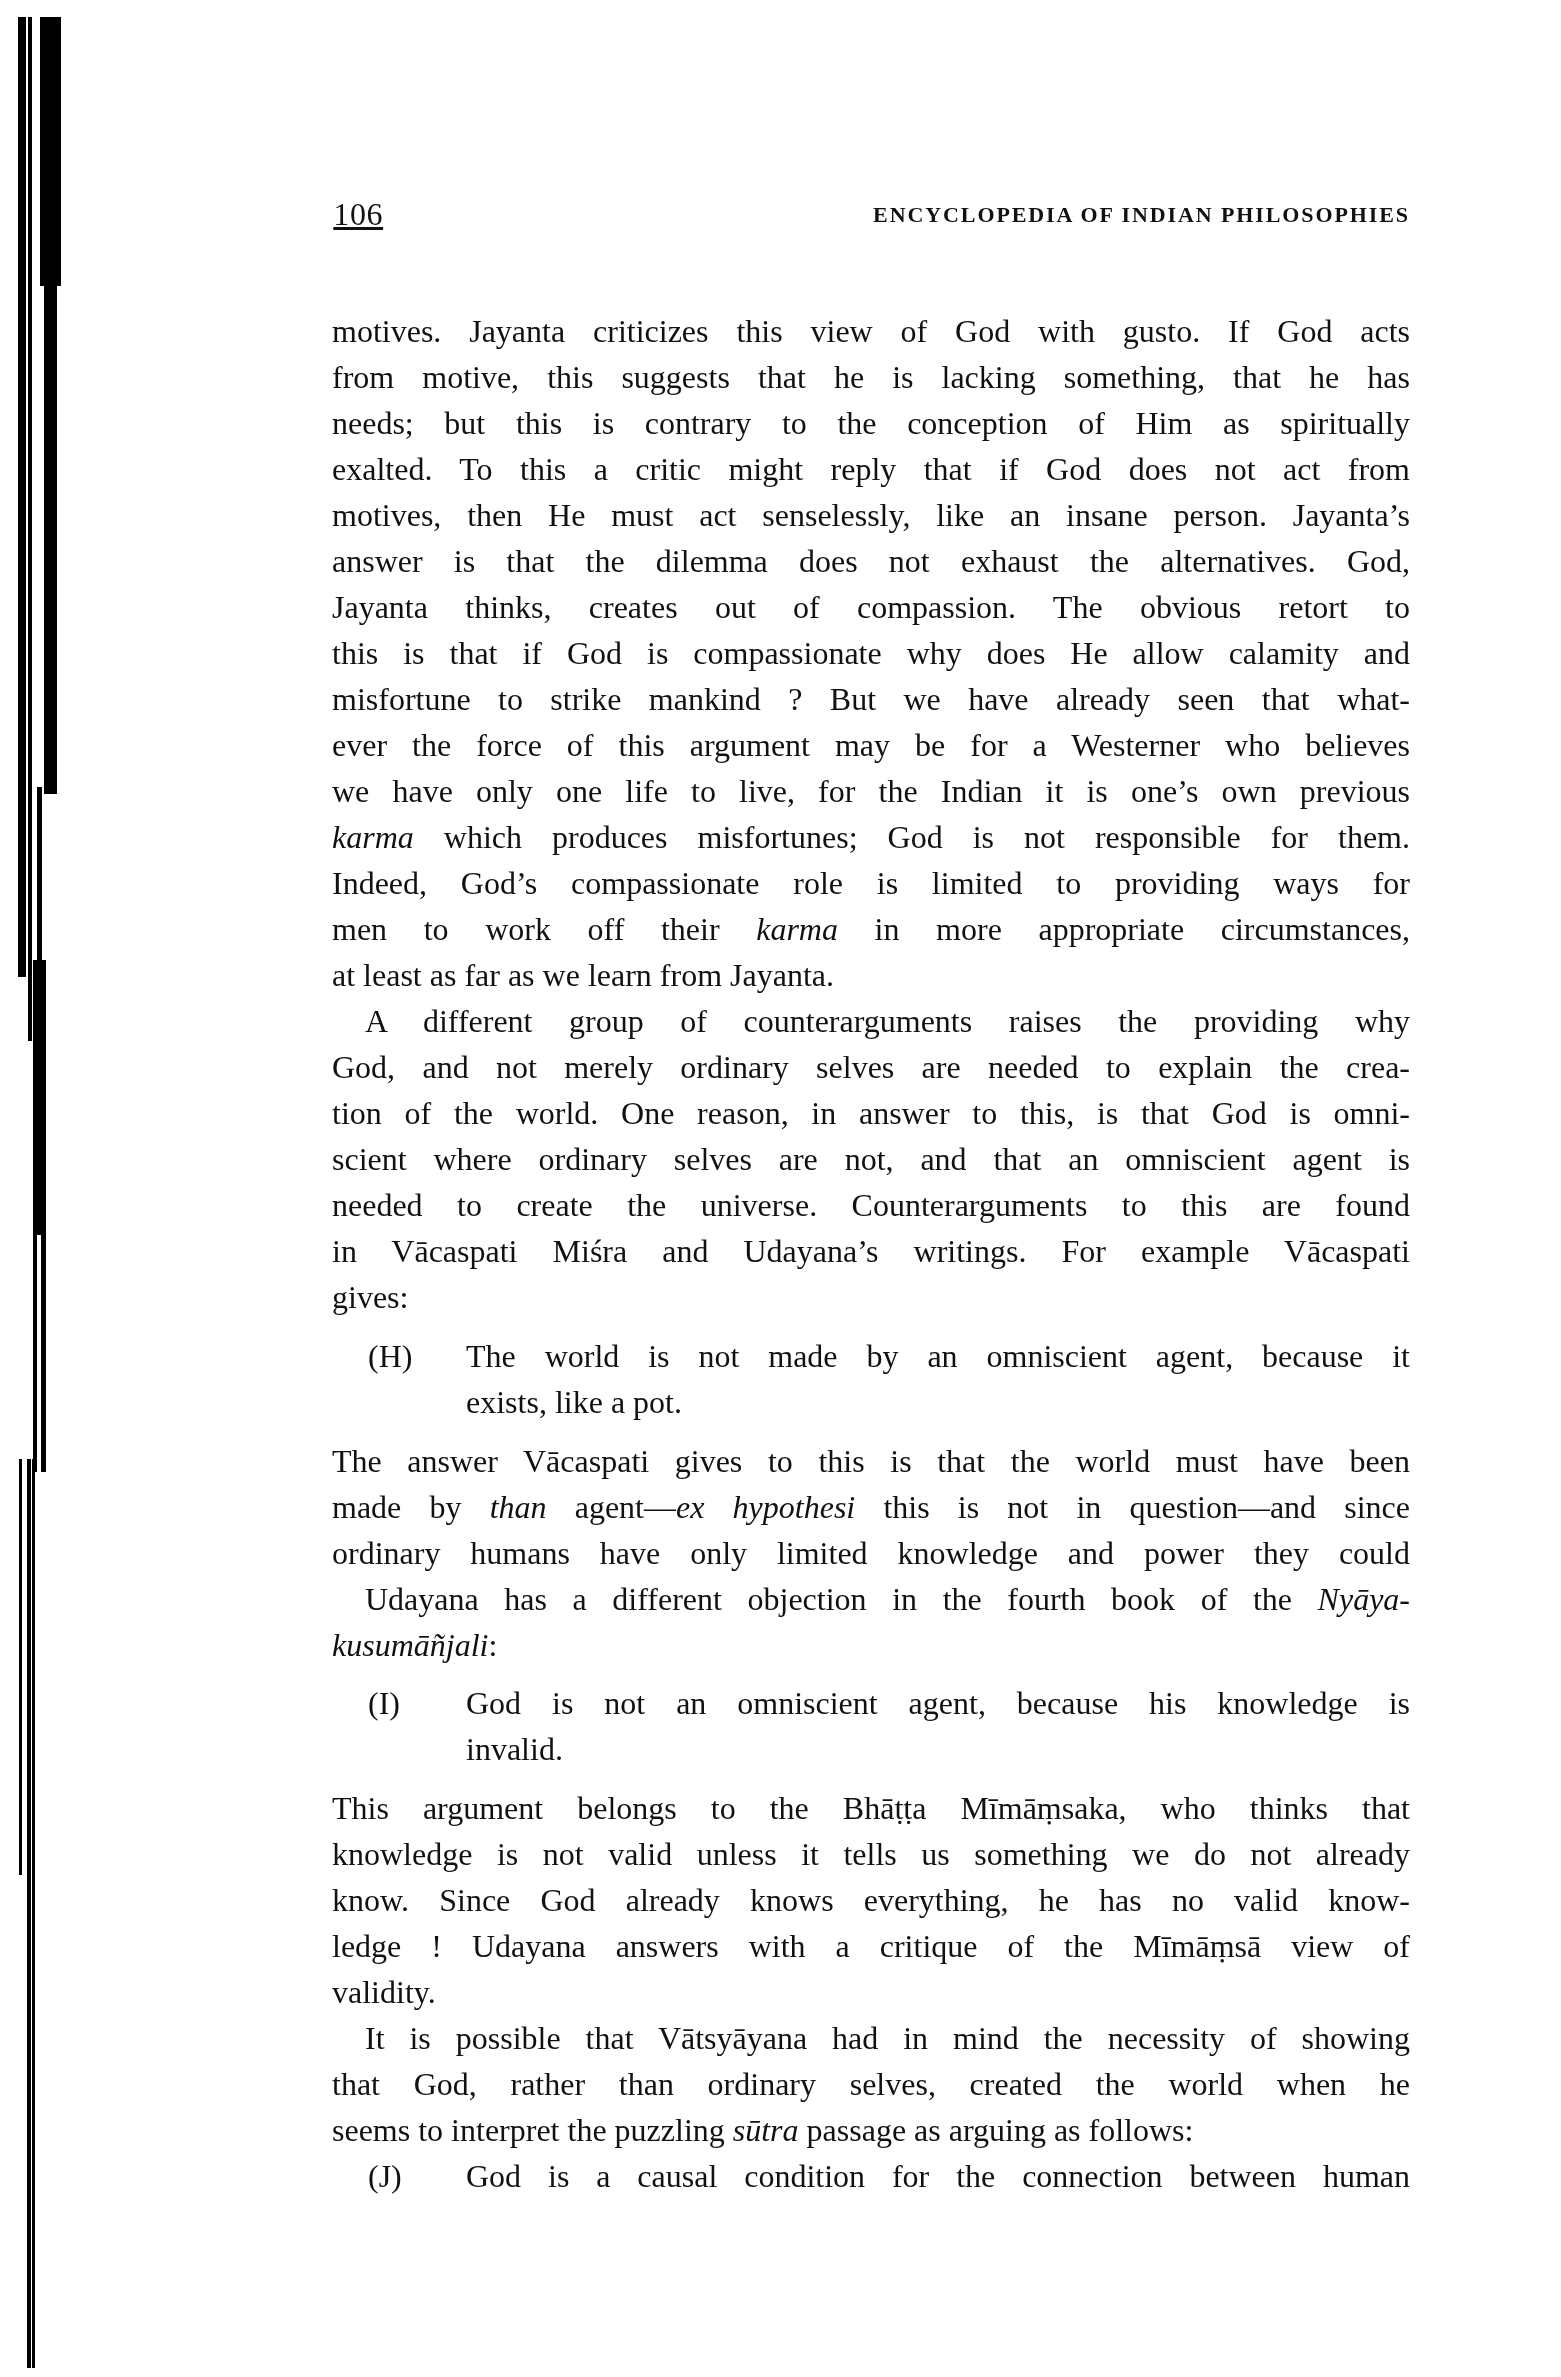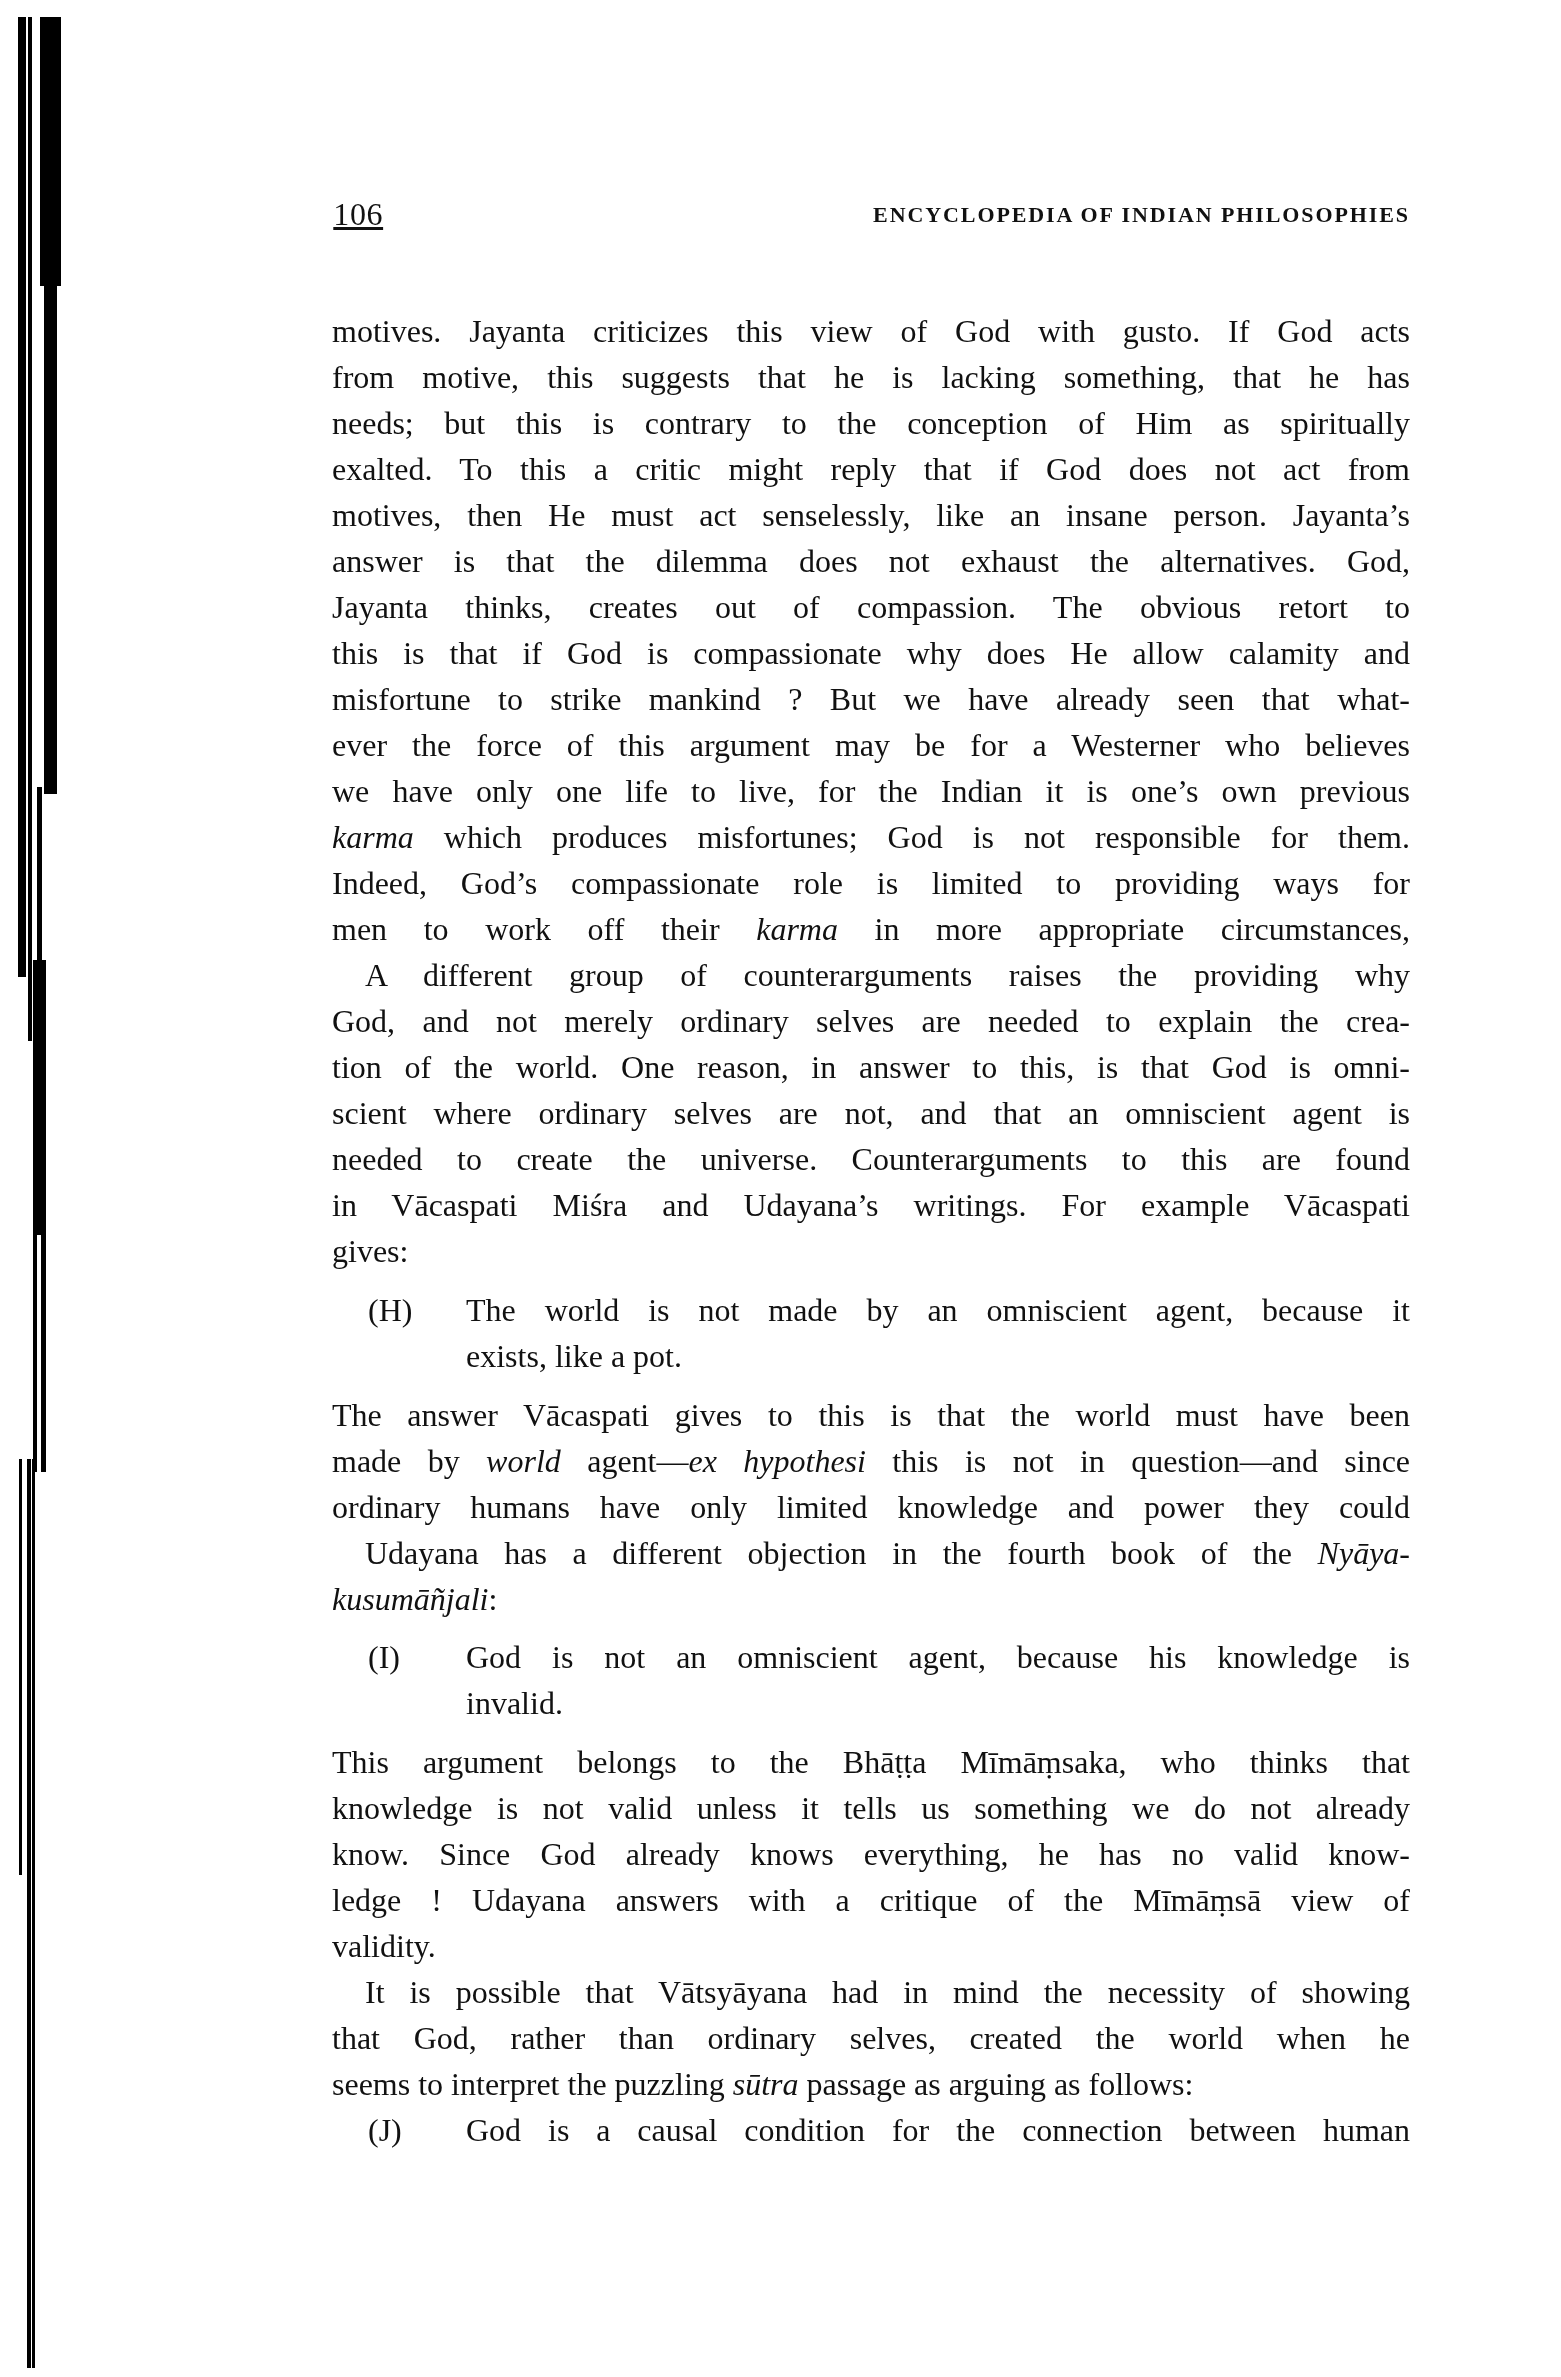--- a/index.html
+++ b/index.html
@@ -130,20 +130,21 @@
       <span class="line">motives, then He must act senselessly, like an insane person. Jayanta’s</span>
       <span class="line">answer is that the dilemma does not exhaust the alternatives.  God,</span>
       <span class="line">Jayanta thinks, creates out of compassion.  The obvious retort to</span>
       <span class="line">this is that if God is compassionate why does He allow calamity and</span>
       <span class="line">misfortune to strike mankind ?  But we have already seen that what-</span>
       <span class="line">ever the force of this argument may be for a Westerner who believes</span>
       <span class="line">we have only one life to live, for the Indian it is one’s own previous</span>
       <span class="line"><em>karma</em><span> which produces misfortunes; God is not responsible for them.</span></span>
       <span class="line">Indeed, God’s compassionate role is limited to providing ways for</span>
       <span class="line"><span>men to work off their </span><em>karma</em><span> in more appropriate circumstances,</span></span>
+      <span class="line last">at least as far as we learn from Jayanta.</span>
     </div>
 
     <div>
       <span class="line indent">A different group of counterarguments raises the providing why</span>
       <span class="line">God, and not merely ordinary selves are  needed to explain the crea-</span>
       <span class="line">tion of the world.  One reason, in answer to this, is that God is  omni-</span>
       <span class="line">scient where ordinary selves are not, and that an omniscient agent is</span>
       <span class="line">needed to create the universe.  Counterarguments to this are found</span>
       <span class="line">in Vācaspati Miśra and Udayana’s writings.  For example Vācaspati</span>
       <span class="line last">gives:</span>
@@ -154,21 +155,21 @@
     <div class="item">
       <span class="item-label">(H)</span>
       <span class="line">The world is not made by an omniscient agent, because it</span>
       <span class="line last">exists, like a pot.</span>
     </div>
 
     <div class="gap-sm"></div>
 
     <div>
       <span class="line">The answer Vācaspati gives to this is that the world must have been</span>
-      <span class="line"><span>made by </span><em>world</em><span> agent—</span><em>ex hypothesi</em><span> this is not in question—and since</span></span>
+      <span class="line"><span>made by </span><em>than</em><span> agent—</span><em>ex hypothesi</em><span> this is not in question—and since</span></span>
       <span class="line">ordinary humans have only limited knowledge and power they could</span>
     </div>
 
     <div>
       <span class="line indent"><span>Udayana has a different objection in the fourth book of the </span><em>Nyāya-</em></span>
       <span class="line last"><em>kusumāñjali</em><span>:</span></span>
     </div>
 
     <div class="gap-sm"></div>
 

